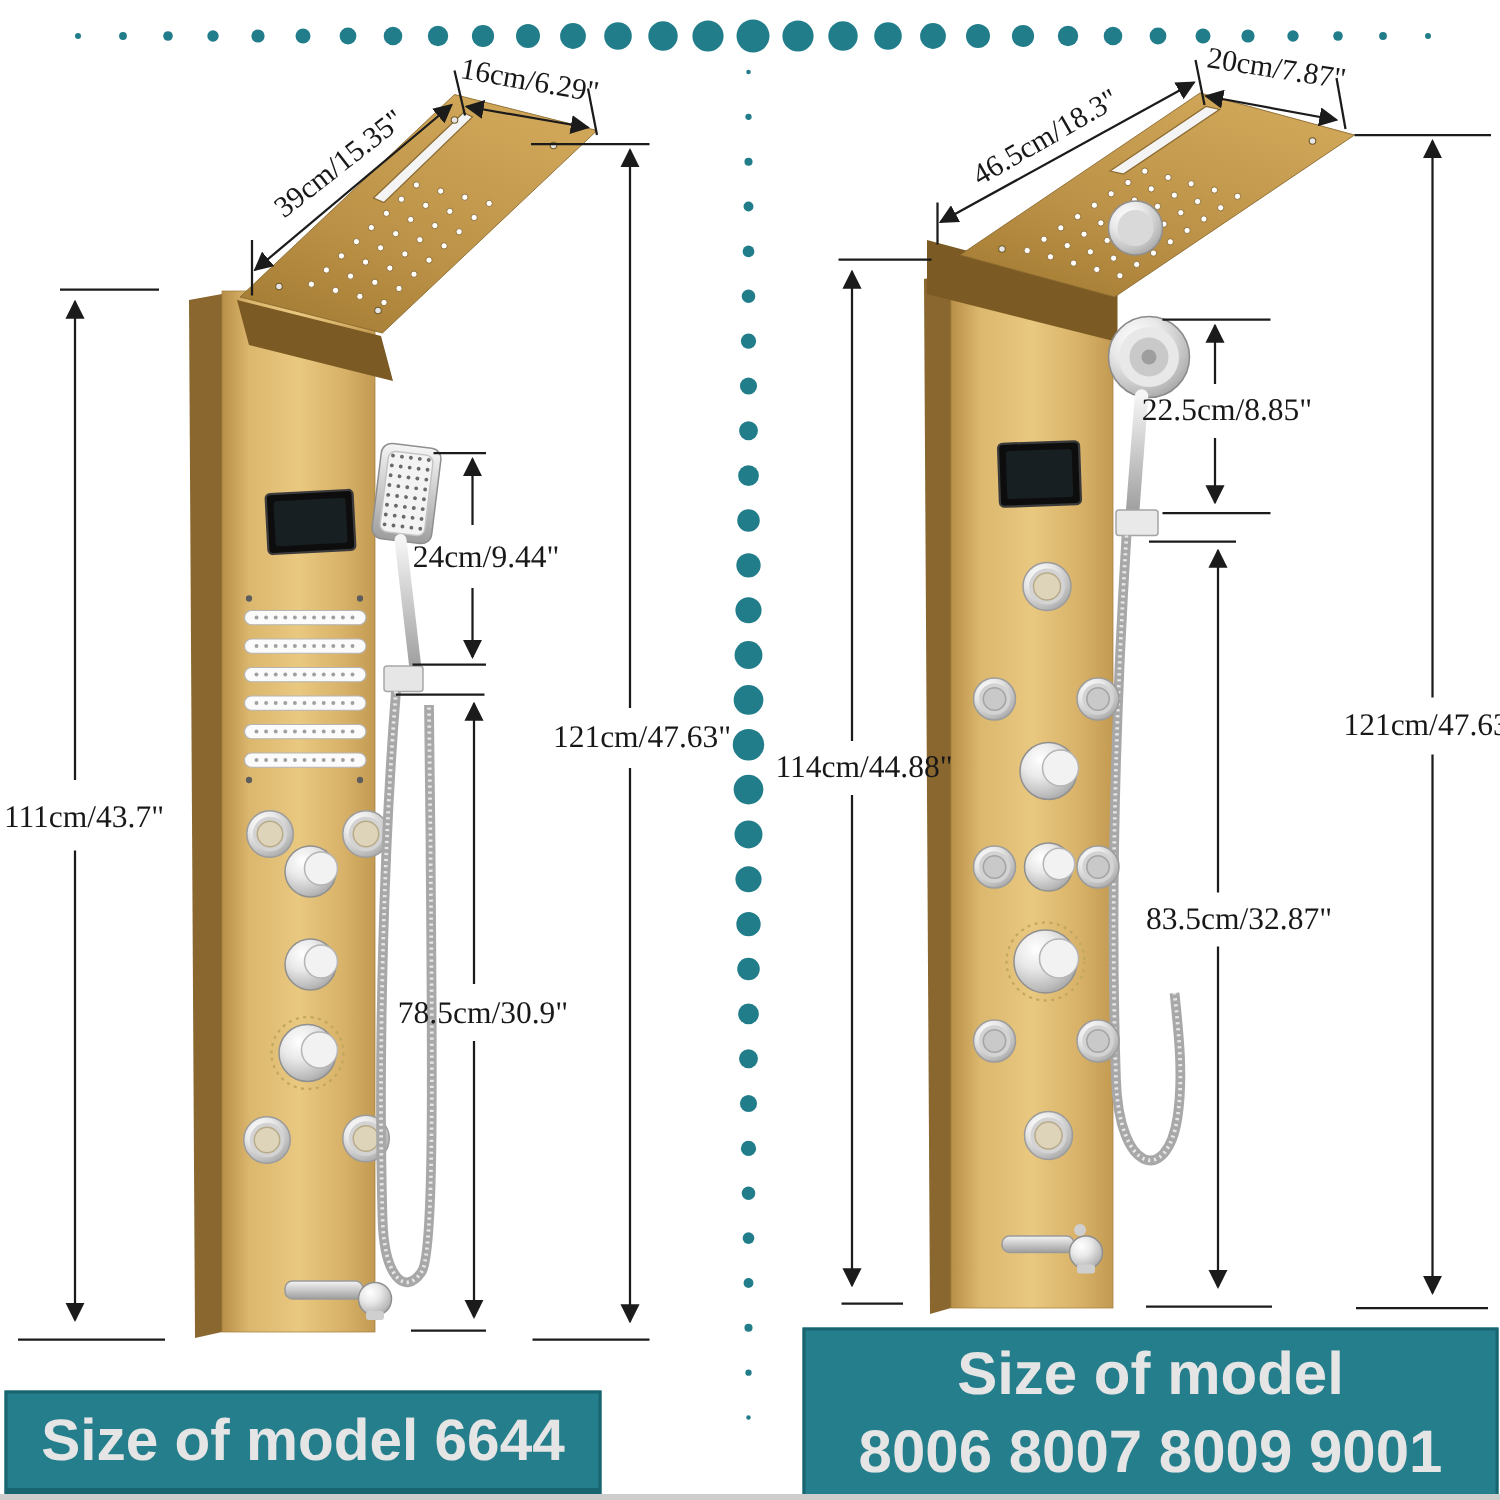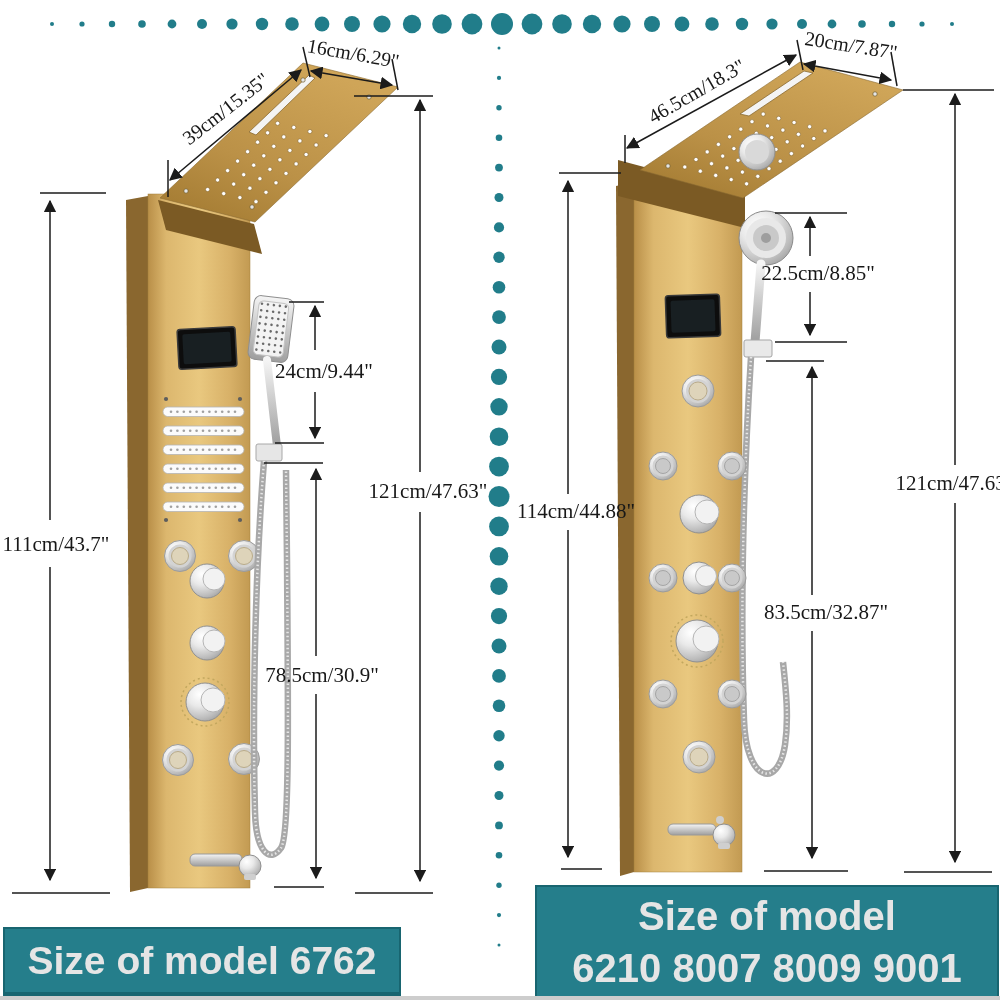--- a/index.html
+++ b/index.html
@@ -563,21 +563,21 @@
     <text class="dim-text-small" text-anchor="middle" x="850" y="52" transform="rotate(9 850 52)">20cm/7.87"</text>
     <text class="dim-text-small" text-anchor="middle" x="700" y="97" transform="rotate(-30 700 97)">46.5cm/18.3"</text>
     <text class="dim-text" text-anchor="middle" x="576" y="518">114cm/44.88"</text>
     <text class="dim-text" text-anchor="middle" x="818" y="280">22.5cm/8.85"</text>
     <text class="dim-text" text-anchor="middle" x="826" y="619">83.5cm/32.87"</text>
     <text class="dim-text" text-anchor="middle" x="955" y="490">121cm/47.63"</text>
   </g>
 </svg>
 
 <div id="caption-left" class="caption">
-  <span>Size of model 6762</span>
+  <span>Size of model 6644</span>
 </div>
 <div id="caption-right" class="caption">
   <span>Size of model</span>
-  <span>6210 8007 8009 9001</span>
+  <span>8006 8007 8009 9001</span>
 </div>
 <div id="bottom-strip"></div>
 
 </div>
 
 </body></html>

